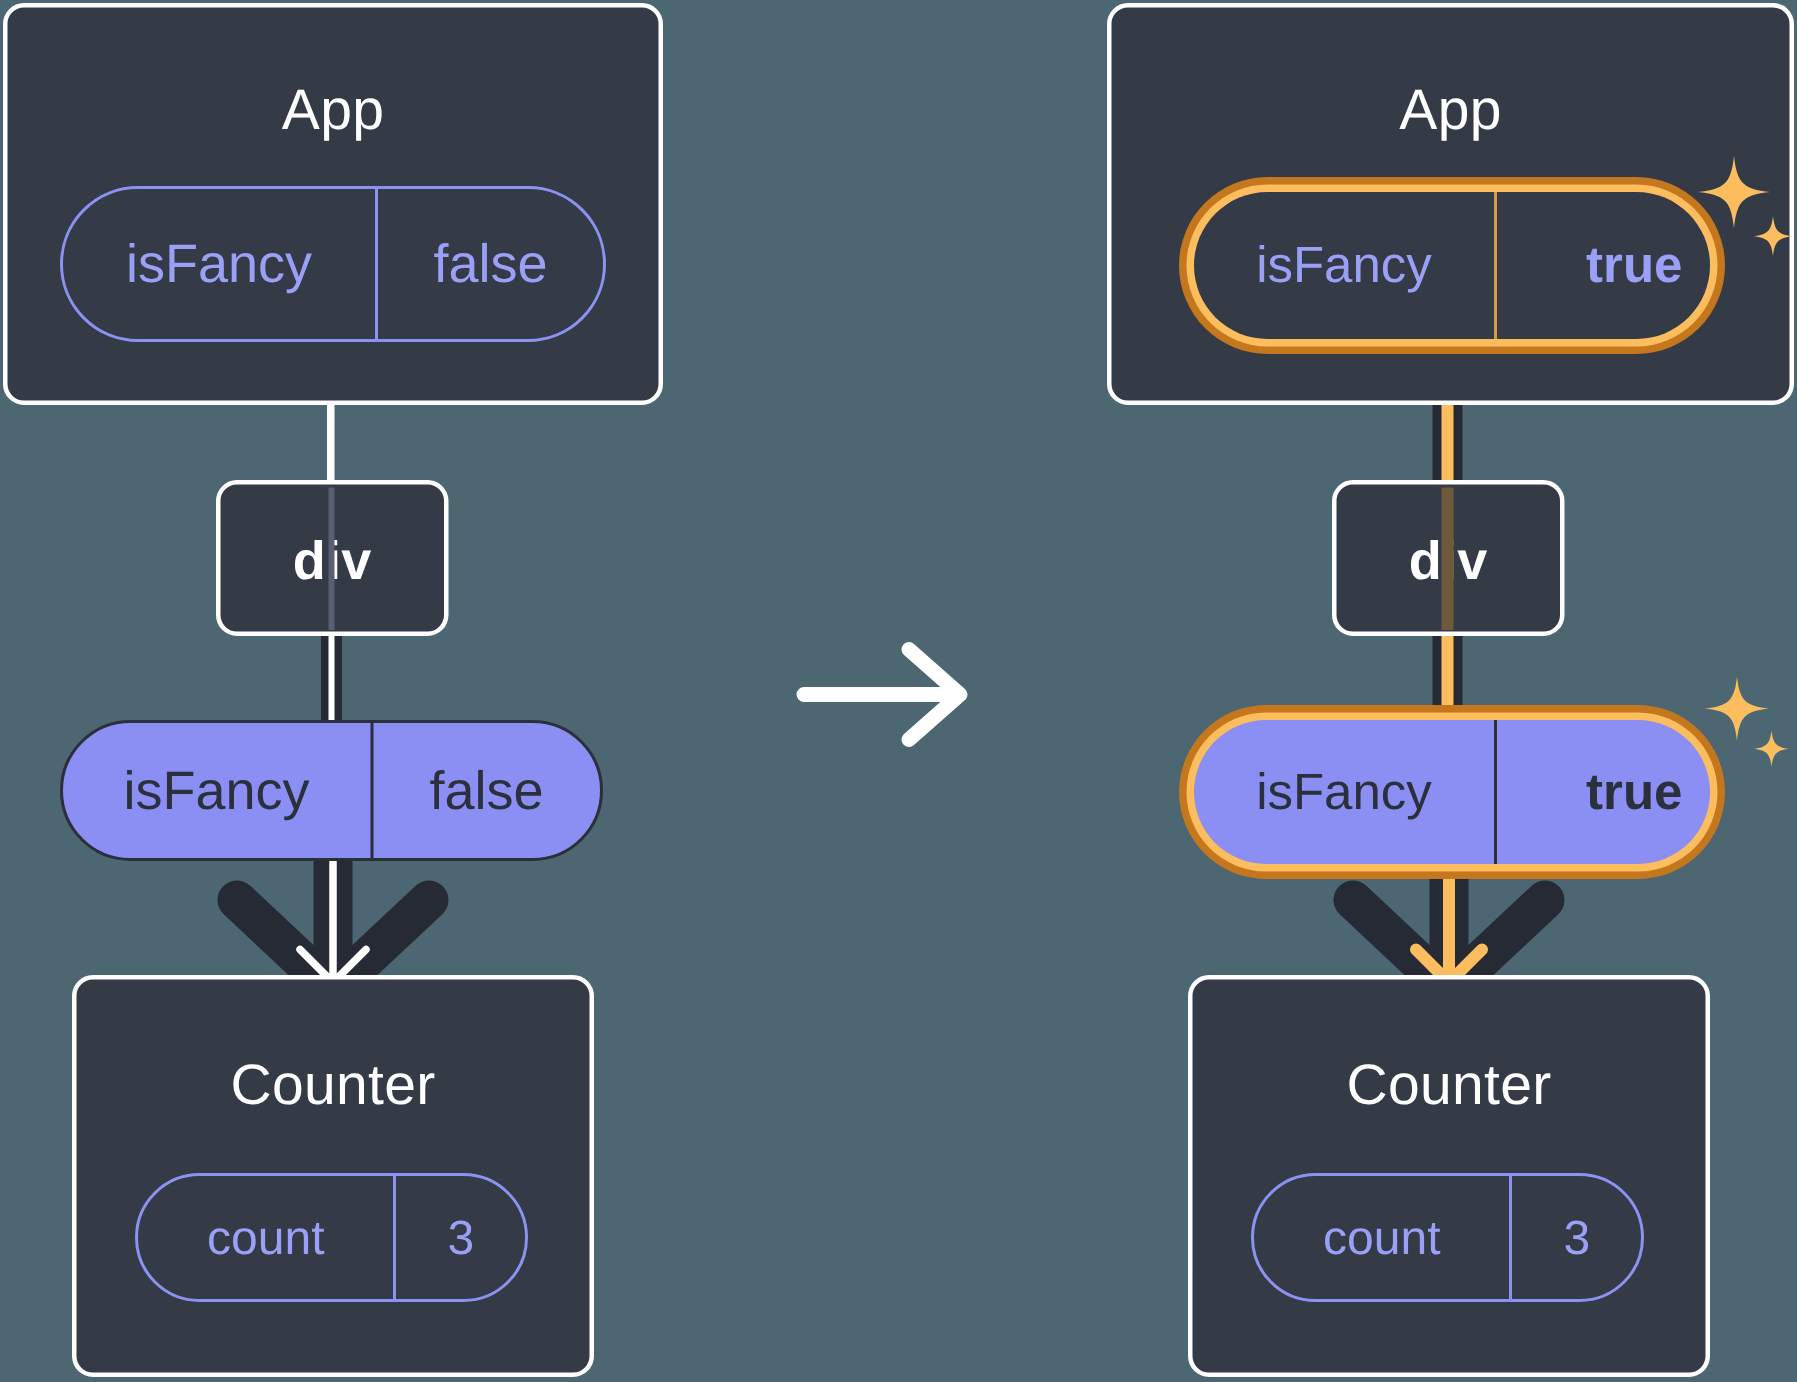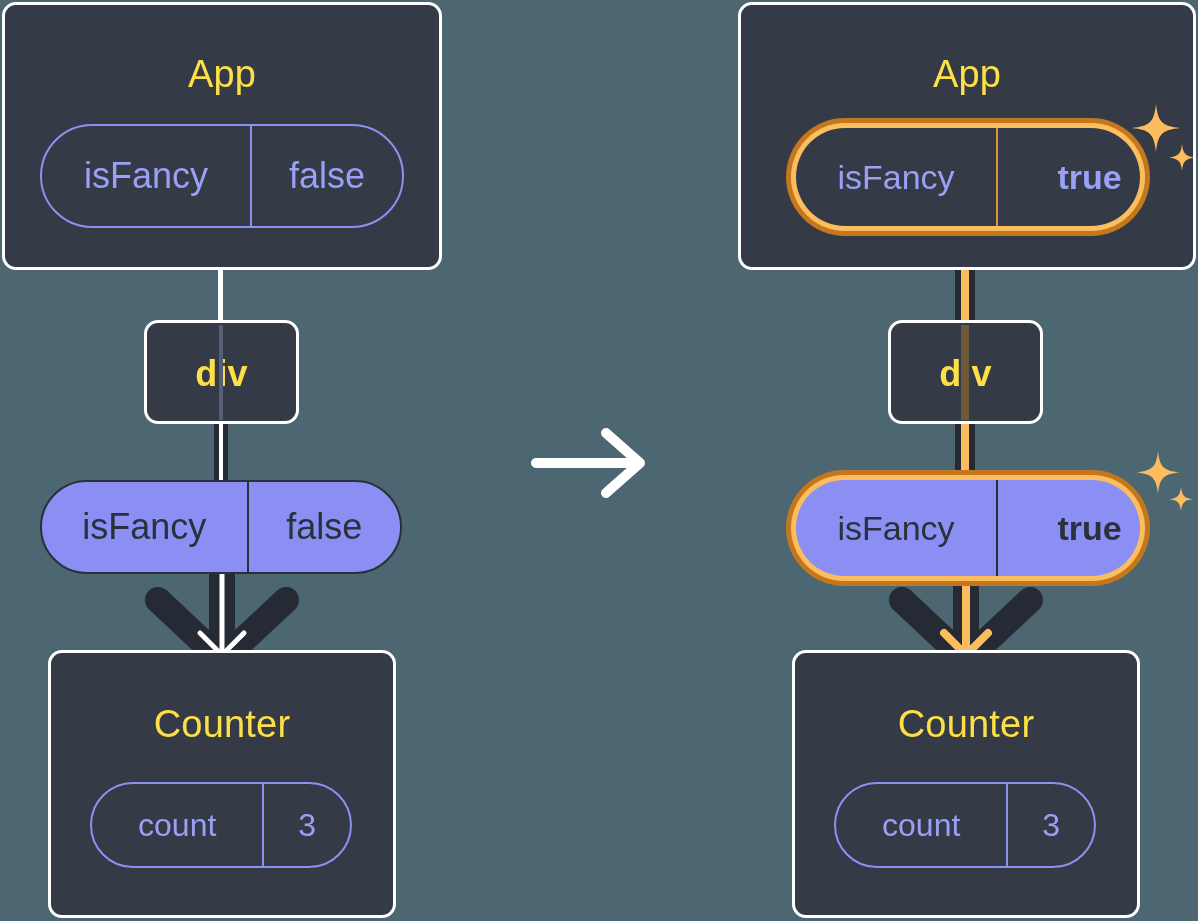--- a/index.html
+++ b/index.html
@@ -18,21 +18,21 @@
     background:#343a46;
     border:3px solid #ffffff;
     border-radius:14px;
     box-sizing:border-box;
     z-index:6;
   }
   .comp-title{
     position:absolute;
     left:0;right:0;
     text-align:center;
-    color:#fde047;
+    color:#ffffff;
     font-weight:400;
     letter-spacing:.2px;
   }
 
   
   .pill{
     position:absolute;
     box-sizing:border-box;
     display:flex;
     align-items:stretch;

